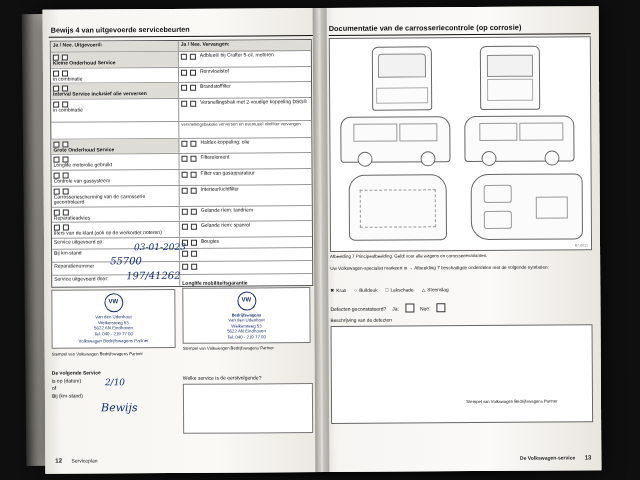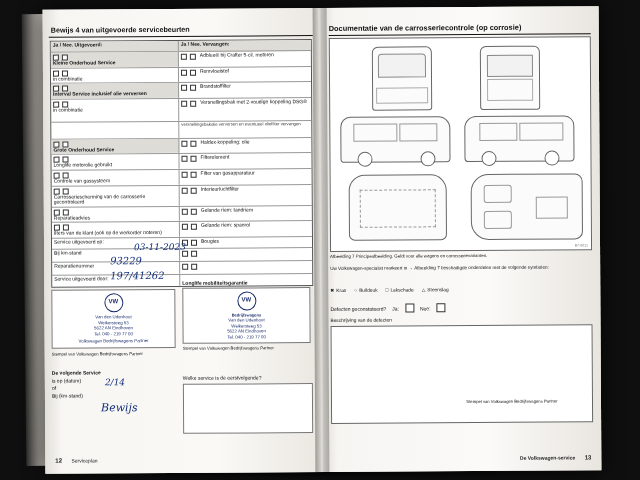--- a/index.html
+++ b/index.html
@@ -278,23 +278,23 @@
                 <i class="ck"></i>
               </span>
             </div>
         </div>
         <div class="rowline" style="min-height:11px;">
           <div class="c1"><span>Service uitgevoerd door:</span></div>
           <div class="c2"></div>
         </div>
       </div>
 
-      <div class="handwrite" style="left:90px;top:233px;font-size:9px;">03-11-2023</div>
-      <div class="handwrite" style="left:66px;top:246px;font-size:10px;">93229</div>
-      <div class="handwrite" style="left:66px;top:261px;font-size:10px;">197/41262</div>
+      <div class="handwrite" style="left:90px;top:233px;font-size:9px;">03-01-2023</div>
+      <div class="handwrite" style="left:66px;top:246px;font-size:10px;">55700</div>
+      <div class="handwrite" style="left:82px;top:261px;font-size:10px;">197/41262</div>
 
       <div style="position:absolute;left:7px;top:280px;width:124px;">
         <div class="stamp">
           <div class="vwlogo"></div>
           <div>Van den Udenhout</div>
           <div>Weikersteeg 53</div>
           <div>5622 AN  Eindhoven</div>
           <div>Tel. 040 - 219 77 00</div>
           <div style="margin-top:2px;">Volkswagen Bedrijfswagens Partner</div>
         </div>
@@ -313,21 +313,21 @@
         </div>
         <div style="font-size:4.2px;margin-top:2px;line-height:1.2;">Stempel van Volkswagen Bedrijfswagens Partner</div>
       </div>
 
       <div style="position:absolute;left:7px;top:360px;width:124px;font-size:5px;line-height:1.5;">
         <div style="font-weight:bold;">De volgende Service</div>
         <div>is op (datum)</div>
         <div>of</div>
         <div>Bij (km-stand)</div>
       </div>
-      <div class="handwrite" style="left:60px;top:368px;font-size:9px;">2/14</div>
+      <div class="handwrite" style="left:60px;top:368px;font-size:9px;">2/10</div>
       <div class="handwrite" style="left:56px;top:392px;font-size:11px;">Bewijs</div>
 
       <div style="position:absolute;left:138px;top:366px;width:128px;font-size:5px;">Welke service is de eerstvolgende?</div>
       <div style="position:absolute;left:138px;top:375px;width:128px;height:48px;border:1px solid #777;background:#fff;"></div>
 
       <div class="footer" style="left:10px;">
         <span class="pagenum">12</span>
         <span style="margin-left:8px;">Serviceplan</span>
       </div>
     </div>

